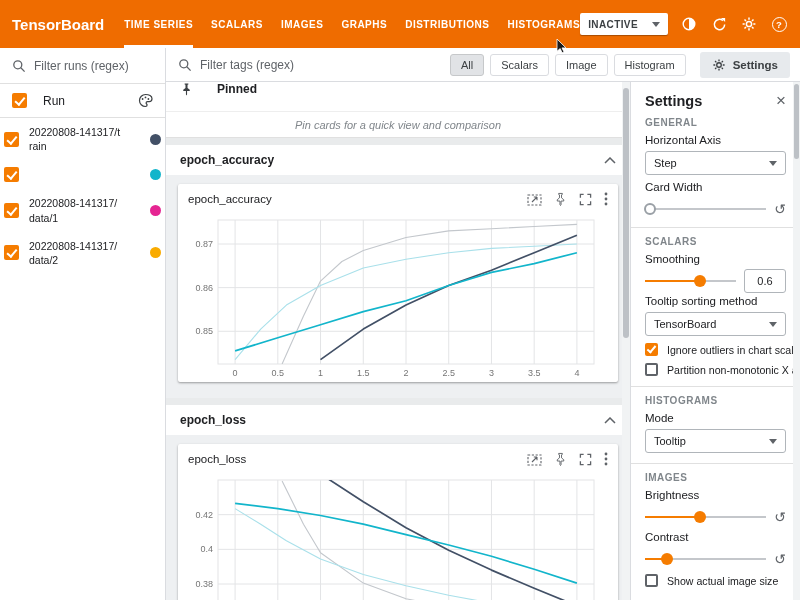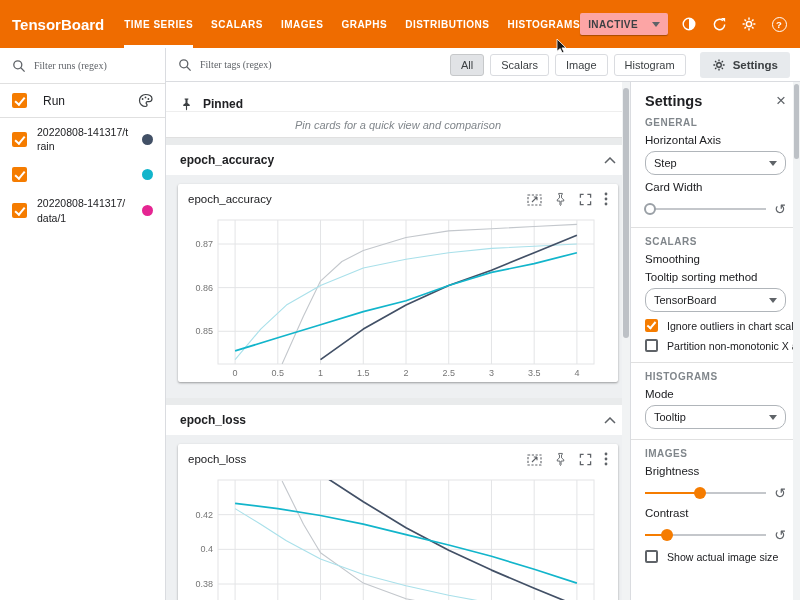--- a/index.html
+++ b/index.html
@@ -6,37 +6,37 @@
   html,body{width:800px;height:600px;overflow:hidden}
   body{font-family:"Liberation Sans",sans-serif;font-size:12px;color:#202124;background:#fff;position:relative}
 
   
   .topbar{height:48px;background:#ef6c00;display:flex;align-items:stretch;color:#fff}
   .logo{font-size:15px;font-weight:bold;display:flex;align-items:center;padding:0 20px 0 12px}
   .tabs{display:flex;gap:18px}
   .tab{display:flex;align-items:center;font-size:10px;font-weight:bold;letter-spacing:.5px;border-bottom:3px solid transparent;padding-top:3px;cursor:pointer}
   .tab.active{border-bottom-color:#fff}
   .topbar-right{margin-left:auto;display:flex;align-items:center;gap:12px;padding-right:12px}
-  .status-select{background:#fca5a5;color:#3c4043;height:22px;display:flex;align-items:center;gap:14px;padding:0 8px;border-radius:2px;font-size:10px;font-weight:bold;letter-spacing:.4px;box-shadow:0 1px 1px rgba(0,0,0,.3)}
+  .status-select{background:#ffffff;color:#3c4043;height:22px;display:flex;align-items:center;gap:14px;padding:0 8px;border-radius:2px;font-size:10px;font-weight:bold;letter-spacing:.4px;box-shadow:0 1px 1px rgba(0,0,0,.3)}
   .caret-down{width:0;height:0;border-left:4px solid transparent;border-right:4px solid transparent;border-top:5px solid #5f6368}
   .hicon{display:flex;align-items:center;justify-content:center;width:18px;height:18px;cursor:pointer}
   .help-circle{width:15px;height:15px;border:1.5px solid #fff;border-radius:50%;display:flex;align-items:center;justify-content:center;font-size:9.5px;font-weight:bold;color:#fff}
 
   
   .body-row{display:flex;height:560px}
 
   
   .sidebar{width:166px;border-right:1px solid #dadce0;background:#fff;flex:none}
   .side-filter{height:36px;display:flex;align-items:center;gap:8px;padding:0 12px;border-bottom:1px solid #e0e0e0}
-  .side-filter input,.tag-filter input{border:0;outline:0;font-size:10px;font-family:Liberation Serif, serif;color:#202124;width:112px;background:transparent}
+  .side-filter input,.tag-filter input{border:0;outline:0;font-size:12px;font-family:Liberation Sans, sans-serif;color:#202124;width:112px;background:transparent}
   input::placeholder{color:#5f6368}
   .run-header{height:34px;display:flex;align-items:center;gap:16px;padding:0 12px;border-bottom:1px solid #e0e0e0}
   .run-title{font-size:12px}
   .palette{margin-left:auto;cursor:pointer;display:flex}
-  .run-row{display:flex;align-items:center;gap:10px;padding:7px 12px}
+  .run-row{display:flex;align-items:center;gap:10px;padding:7px 4px}
   .run-name{font-size:10.5px;line-height:1.35;width:92px;word-break:break-all;color:#202124}
   .dot{width:11px;height:11px;border-radius:50%;margin-left:auto;flex:none}
   .cb{width:15px;height:15px;border-radius:2px;position:relative;flex:none;display:inline-block;cursor:pointer}
   .cb.checked{background:#f57c00}
   .cb.checked::after{content:"";position:absolute;left:5px;top:2px;width:3.5px;height:8px;border:solid #fff;border-width:0 2px 2px 0;transform:rotate(40deg)}
   .cb.un{background:#fff;border:2px solid #5f6368}
   .cb.s{width:13px;height:13px}
   .cb.s.checked::after{left:4px;top:1px;width:3px;height:7px}
 
   
@@ -45,21 +45,21 @@
   .tag-filter{display:flex;align-items:center;gap:8px;flex:none}
   .chips{margin-left:auto;display:flex;gap:6px;align-items:center}
   .chip{height:22px;display:flex;align-items:center;padding:0 10px;border:1px solid #dadce0;border-radius:3px;font-size:11px;color:#3c4043;background:#fff;cursor:pointer}
   .chip.selected{background:#e1e3e6;border-color:#c6c8ca}
   .settings-btn{margin-left:14px;height:26px;display:flex;align-items:center;gap:7px;padding:0 12px;background:#e7eaed;border:0;border-radius:3px;font-size:11.5px;font-weight:bold;color:#3c4043;font-family:"Liberation Sans",sans-serif;cursor:pointer}
 
   .content-row{flex:1;display:flex;min-height:0}
 
   
   .main{width:464px;flex:none;position:relative;background:#e9ebec;overflow:hidden}
-  .pinned-bar{height:30px;background:#fff;display:flex;align-items:flex-end;gap:10px;padding:0 14px;border-bottom:1px solid #eee}
+  .pinned-bar{height:30px;background:#fff;display:flex;align-items:flex-start;gap:24px;padding:0 14px;border-bottom:1px solid #eee}
   .pinned-title{font-size:12px;font-weight:bold}
   .pinned-msg{height:26px;background:#fff;display:flex;align-items:center;justify-content:center;font-size:11px;font-style:italic;color:#80868b;border-bottom:1px solid #e0e0e0}
   .gap{height:7px}
   .section{background:#fff}
   .sec-header{height:30px;display:flex;align-items:center;justify-content:space-between;padding:0 14px;background:#fff;cursor:pointer}
   .sec-title{font-size:12px;font-weight:bold;color:#202124}
   .card-area{background:#eef0f2;padding:9px 10px 12px}
   .card{background:#fff;border-radius:2px;box-shadow:0 1px 2px rgba(0,0,0,.25),0 1px 3px rgba(0,0,0,.12);width:440px;margin:0 auto}
   .card-head{height:30px;display:flex;align-items:center;padding:0 10px;gap:10px}
   .card-title{font-size:11.5px;color:#202124;margin-right:auto}
@@ -71,21 +71,21 @@
   .vscroll{position:absolute;top:0;right:0;width:8px;height:100%;background:#f1f3f4}
   .vthumb{position:absolute;top:6px;left:1px;width:6px;background:#bdc1c6;border-radius:3px;cursor:pointer}
 
   
   .panel{flex:1;background:#fff;border-left:1px solid #dadce0;position:relative;padding:10px 14px 0 14px;overflow:hidden}
   .panel-head{display:flex;align-items:center;justify-content:space-between;margin-bottom:8px}
   .panel-title{font-size:14.5px;font-weight:bold}
   .close-x{font-size:17px;color:#5f6368;line-height:1;cursor:pointer}
   .sect-heading{font-size:10px;color:#80868b;font-weight:bold;letter-spacing:.5px;margin:4px 0 6px}
   .field-label{font-size:11.5px;color:#202124;margin:6px 0 5px}
-  .select{height:24px;border:1px solid #b0b5ba;border-radius:10px;display:flex;align-items:center;justify-content:space-between;padding:0 8px;font-size:11px;color:#202124;margin-bottom:2px;cursor:pointer}
+  .select{height:24px;border:1px solid #b0b5ba;border-radius:3px;display:flex;align-items:center;justify-content:space-between;padding:0 8px;font-size:11px;color:#202124;margin-bottom:2px;cursor:pointer}
   .slider-row{display:flex;align-items:center;gap:8px;margin:8px 0 4px;height:16px}
   .slider{position:relative;height:14px;flex:1;cursor:pointer}
   .slider .track{position:absolute;top:6px;left:0;right:0;height:2px;background:#c4c7cb}
   .slider .fill{position:absolute;top:6px;left:0;height:2px;background:#f57c00}
   .sthumb{position:absolute;top:1px;width:12px;height:12px;border-radius:50%;background:#f57c00;transform:translateX(-50%)}
   .sthumb.gray{background:#fff;border:2px solid #9aa0a6;width:12px;height:12px}
   .reset-icon{flex:none;font-size:14px;color:#5f6368;line-height:1;cursor:pointer}
   .numbox{width:42px;height:24px;border:1px solid #b0b5ba;border-radius:3px;text-align:center;font-size:11px;font-family:"Liberation Sans",sans-serif;color:#202124;flex:none}
   .check-row{display:flex;align-items:center;gap:9px;margin:7px 0;white-space:nowrap;cursor:pointer}
   .check-label{font-size:10.6px}
@@ -167,20 +167,25 @@
       <span class="dot" style="background: rgb(66, 80, 102);"></span>
     </div>
     <div class="run-row">
       <span class="cb checked"></span>
       <span class="dot" style="background: rgb(18, 181, 203);"></span>
     </div>
     <div class="run-row">
       <span class="cb checked"></span>
       <span class="run-name">20220808-141317/data/1</span>
       <span class="dot" style="background: rgb(229, 37, 146);"></span>
+    </div>
+    <div class="run-row">
+      <span class="cb checked"></span>
+      <span class="run-name">20220808-141317/data/2</span>
+      <span class="dot" style="background: rgb(249, 171, 0);"></span>
     </div>
   </aside>
 
   <div class="right-col">
 
     <div class="tagbar">
       <div class="tag-filter">
         <svg width="14" height="14" viewBox="0 0 14 14">
             <circle cx="5.8" cy="5.8" r="4" fill="none" stroke="#5f6368" stroke-width="1.3"></circle>
             <path d="M8.8 8.8L12.6 12.6" stroke="#5f6368" stroke-width="1.3"></path>
@@ -391,20 +396,28 @@
           <div class="slider">
             <div class="track"></div>
             <div class="sthumb gray" style="left:4%"></div>
           </div>
           <span class="reset-icon">↺</span>
         </div>
 
         <hr class="divider">
         <div class="sect-heading">SCALARS</div>
         <div class="field-label">Smoothing</div>
+        <div class="slider-row">
+          <div class="slider">
+            <div class="track"></div>
+              <div class="fill" style="width:60%"></div>
+            <div class="sthumb" style="left:60%"></div>
+          </div>
+          <input class="numbox" value="0.6" style="">
+        </div>
         <div class="field-label">Tooltip sorting method</div>
         <div class="select">
           <span>TensorBoard</span>
           <span class="caret-down"></span>
         </div>
         <div class="check-row">
           <span class="cb s checked"></span>
           <span class="check-label">Ignore outliers in chart scaling</span>
         </div>
         <div class="check-row">

